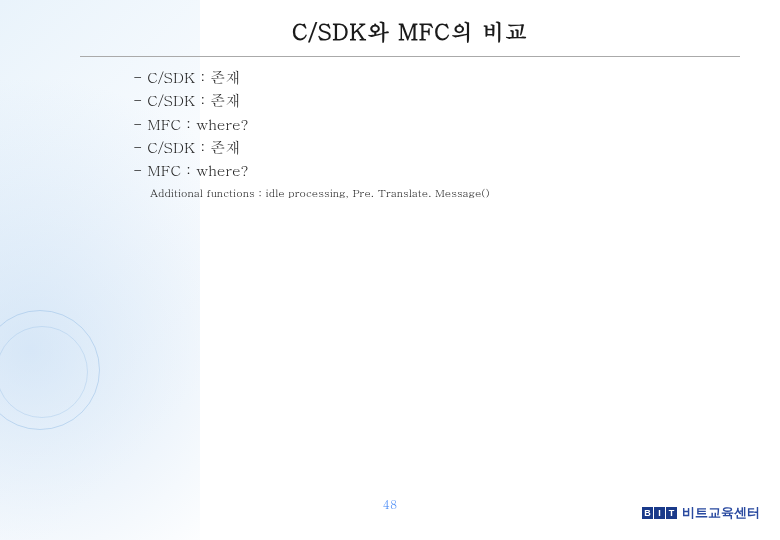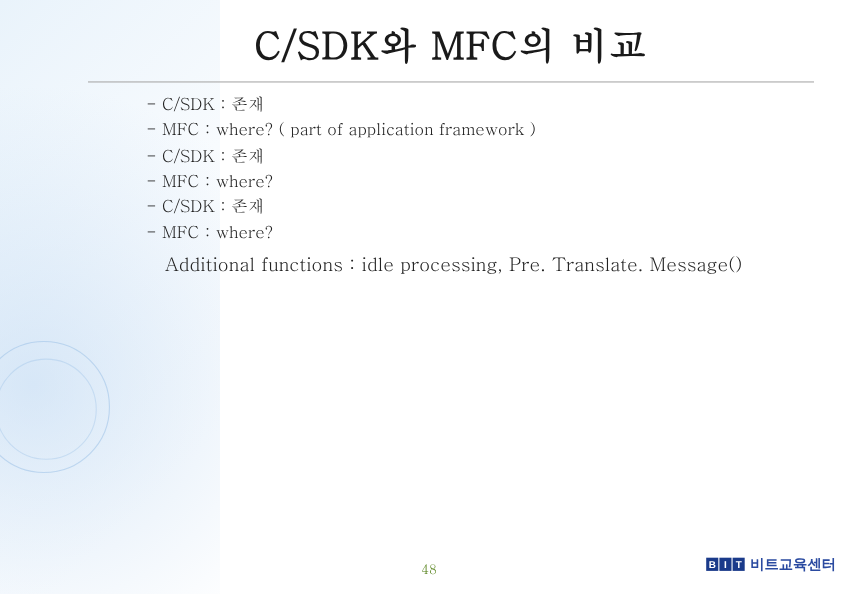--- a/index.html
+++ b/index.html
@@ -40,21 +40,21 @@
     width: 90px;
     height: 90px;
     border: 1px solid rgba(150,190,230,0.35);
     border-radius: 50%;
   }
   .slide {
     position: relative;
     padding: 15px 40px 0 80px;
   }
   .title {
-    font-size: 34px;
+    font-size: 22px;
     color: #1a1a1a;
     text-align: center;
     margin-bottom: 10px;
     font-family: "Batang", serif;
     letter-spacing: 1px;
   }
   .divider {
     border: none;
     border-top: 1px solid #aaa;
     margin: 0 0 8px 0;
@@ -66,33 +66,33 @@
     margin: 6px 0 2px 0;
   }
   .bullet-line {
     font-size: 15px;
     color: #222;
     margin-left: 53px;
     line-height: 1.55;
     font-family: "Batang", serif;
   }
   .additional {
-    font-size: 17px;
+    font-size: 11px;
     color: #222;
     margin-left: 70px;
     margin-top: 4px;
     font-family: "Batang", serif;
   }
   .page-num {
     position: absolute;
-    bottom: 14px;
+    bottom: 28px;
     left: 50%;
     transform: translateX(-50%);
     font-size: 12px;
-    color: #4d7c0f;
+    color: #3b82f6;
   }
   .footer-brand {
     position: absolute;
     bottom: 18px;
     right: 20px;
     display: flex;
     align-items: center;
     gap: 5px;
   }
   .brand-logo {
@@ -122,21 +122,20 @@
 
 <div class="bg-decoration"></div>
 <div class="circle-deco"></div>
 
 <div class="slide">
   <h1 class="title">C/SDK와 MFC의 비교</h1>
   <hr class="divider">
 
   <div>
     <div class="bullet-line">- C/SDK : 존재</div>
-    <div class="bullet-line">- MFC : where? ( part of application framework )</div>
   </div>
 
   <div>
     <div class="bullet-line">- C/SDK : 존재</div>
     <div class="bullet-line">- MFC : where?</div>
   </div>
 
   <div>
     <div class="bullet-line">- C/SDK : 존재</div>
     <div class="bullet-line">- MFC : where?</div>

